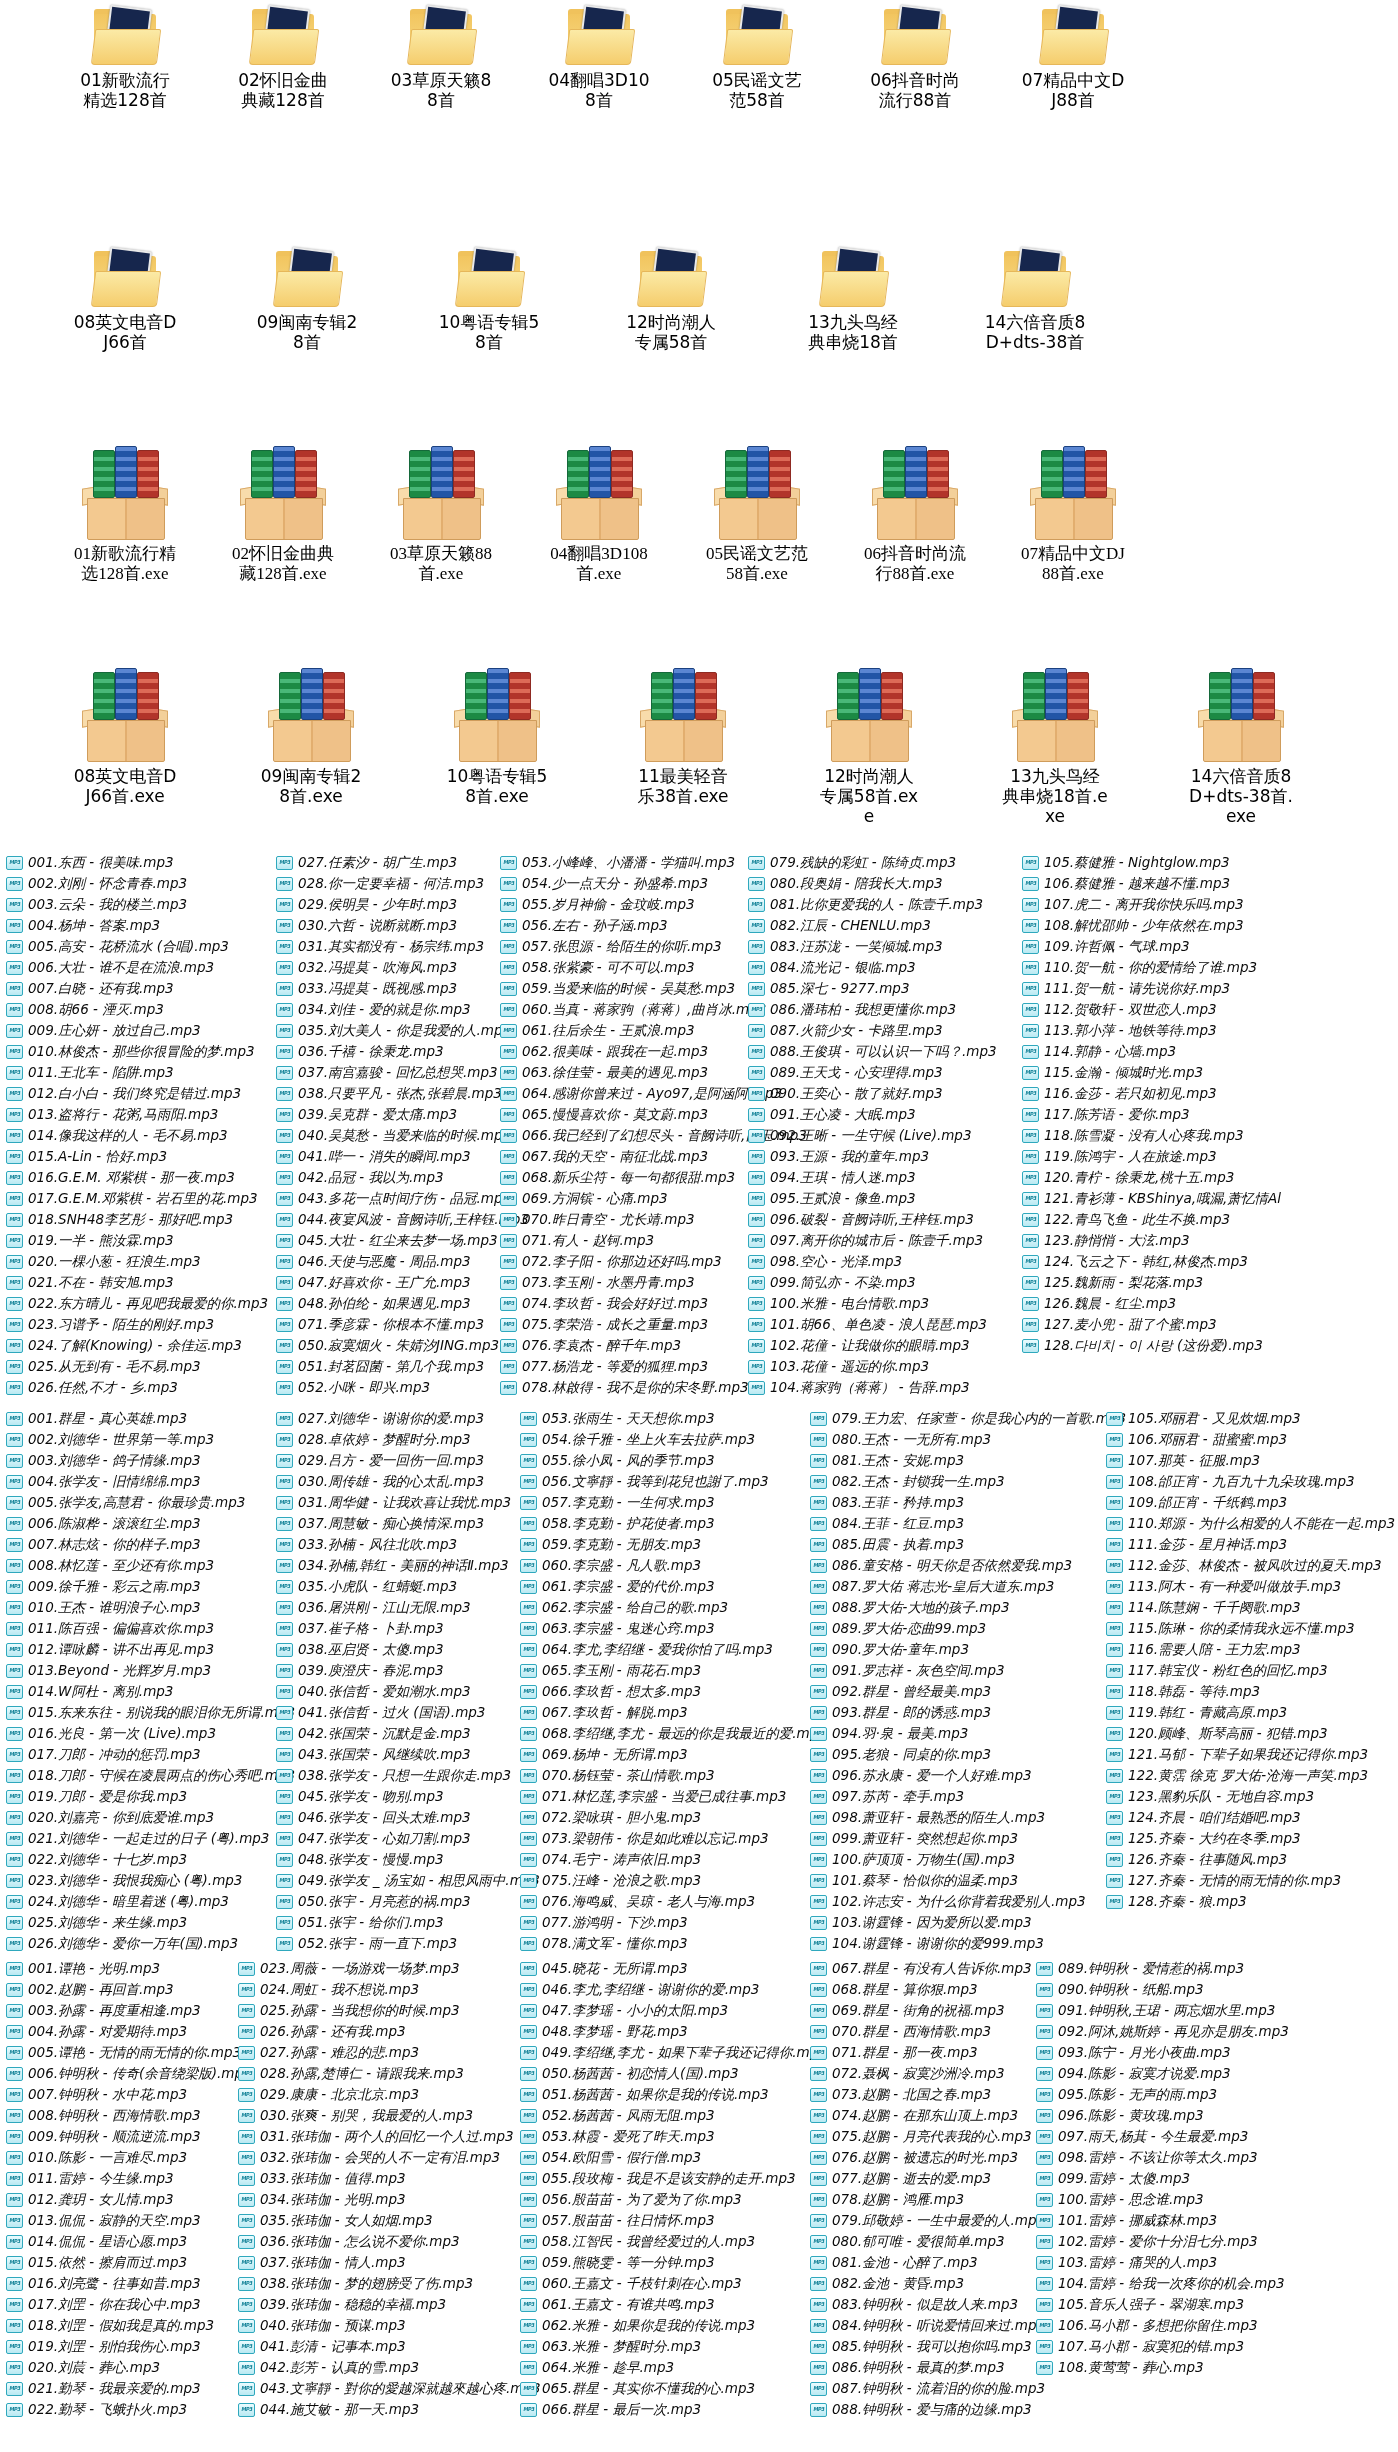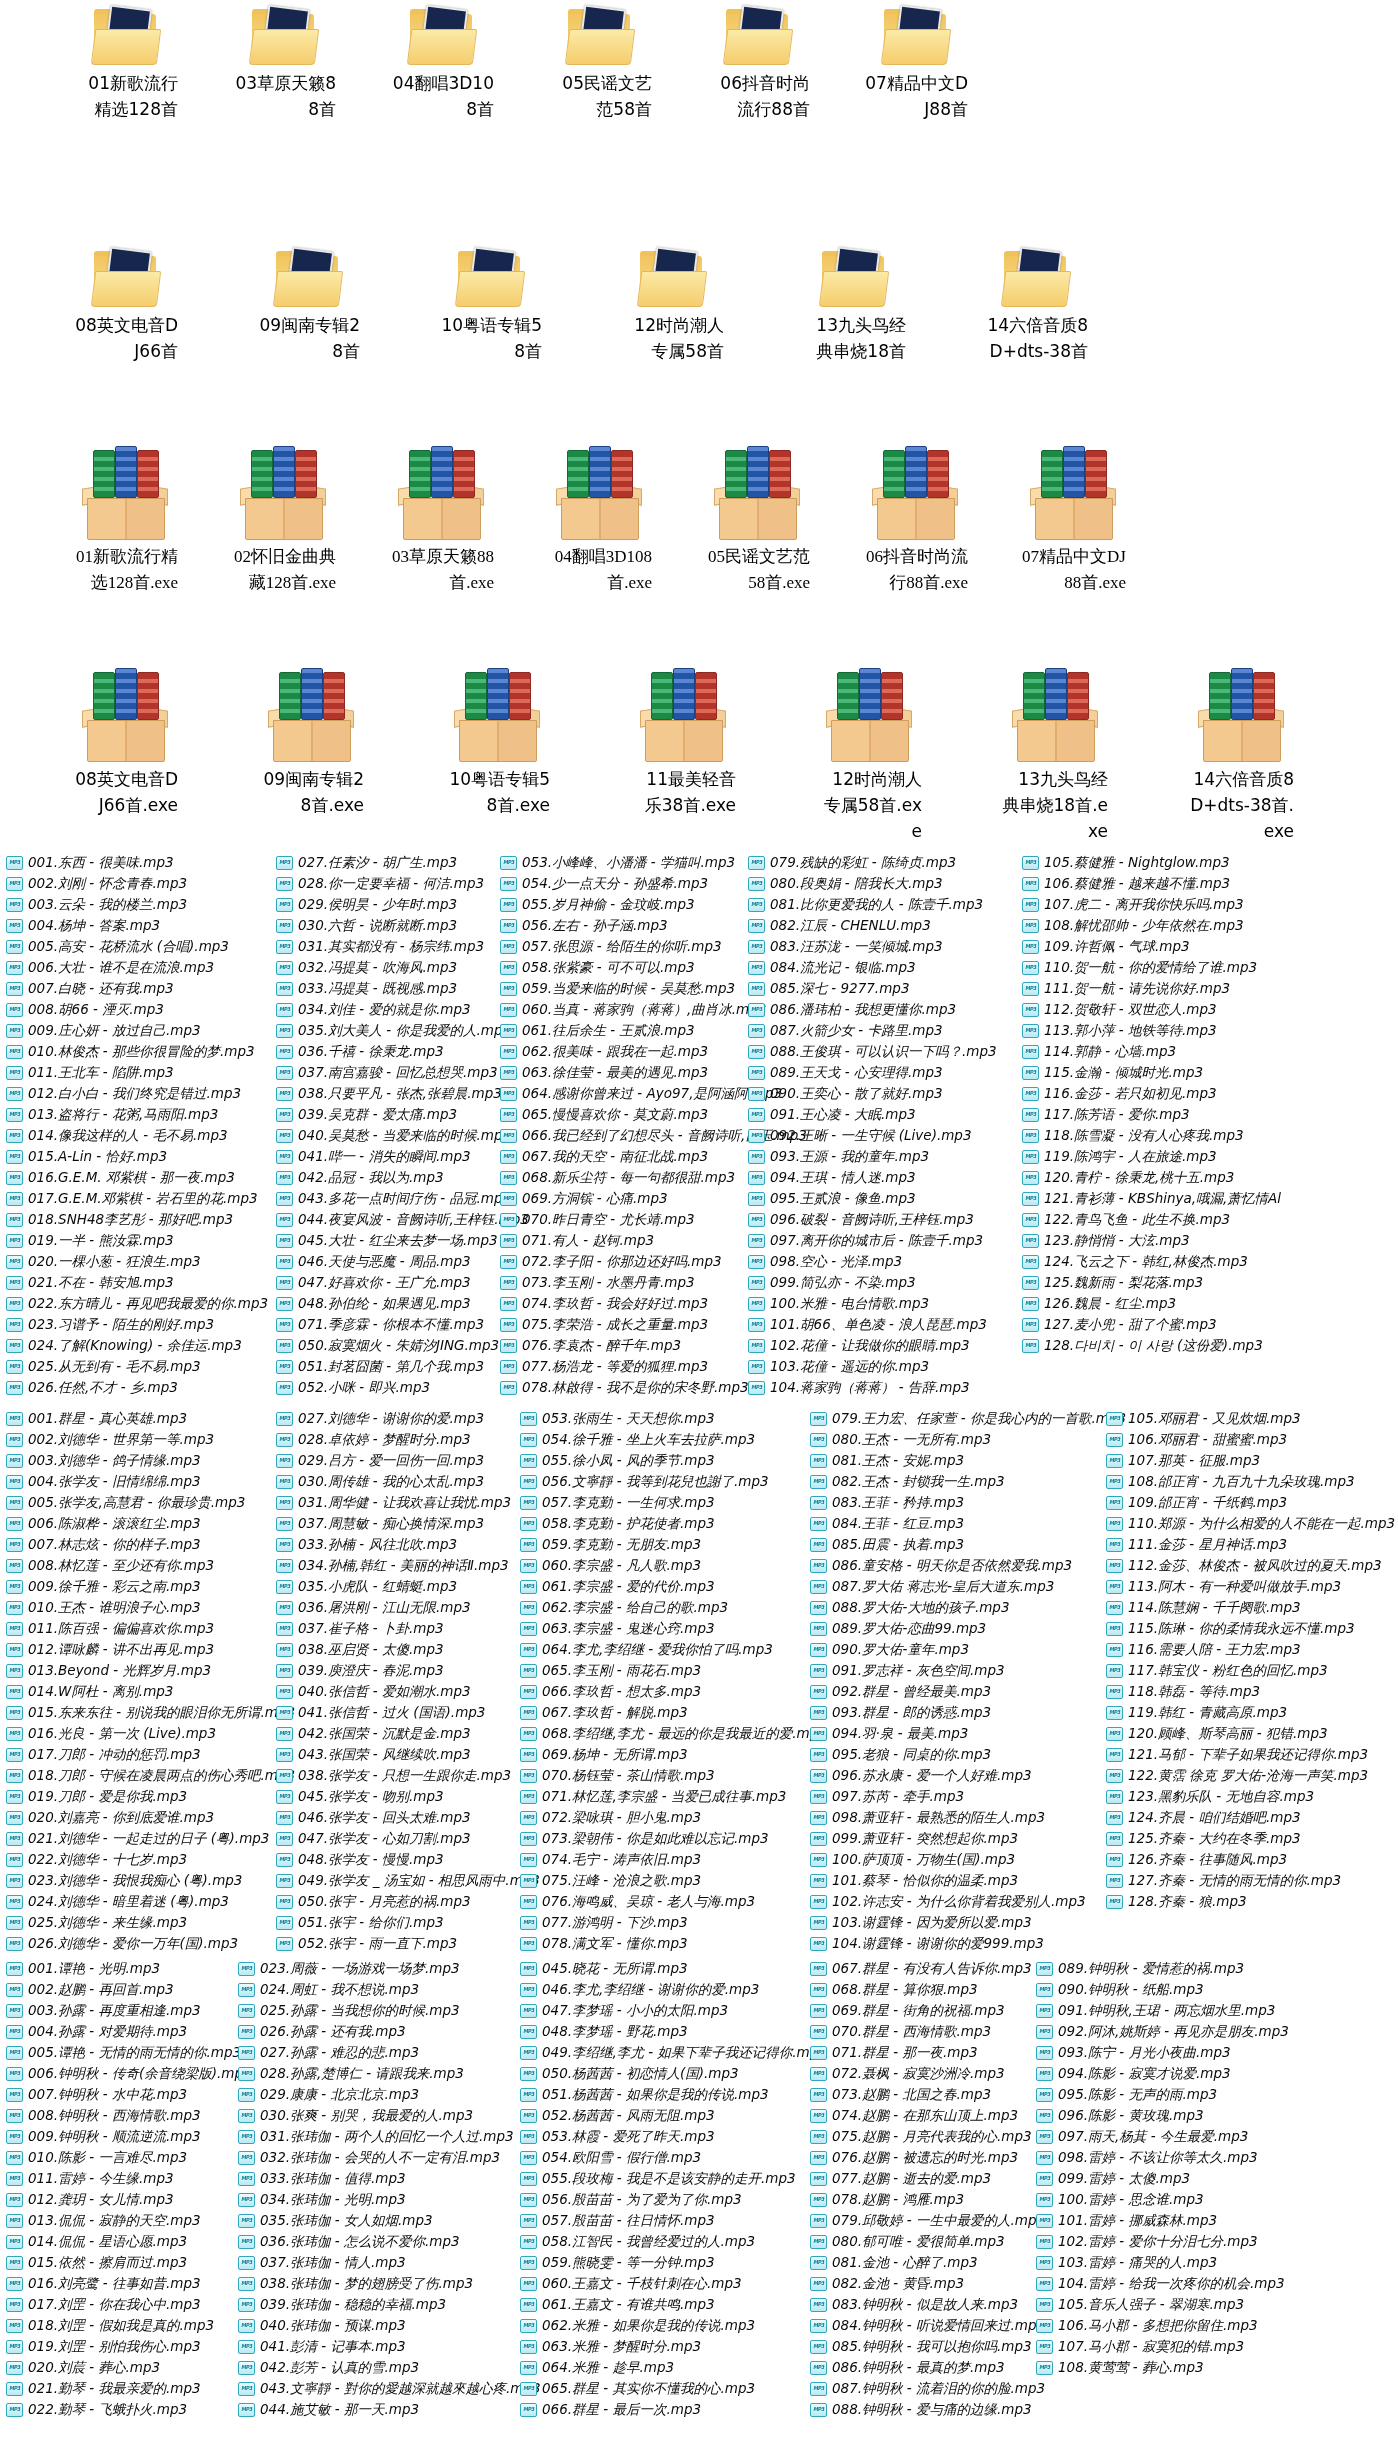--- a/index.html
+++ b/index.html
@@ -7,21 +7,21 @@
     width:1398px;height:2452px;background:#ffffff;position:relative;
     font-family:"DejaVu Sans","Liberation Sans",sans-serif;color:#000;
     overflow:hidden;
   }
   .stage{position:absolute;left:0;top:0;width:1398px;height:2452px;}
 
   
   .icon-row{position:absolute;left:0;width:1398px;display:flex;padding-left:46px;box-sizing:border-box;}
   .icon-row .cell{width:158px;flex:0 0 158px;display:flex;flex-direction:column;align-items:center;}
   .cell .label{
-    margin-top:4px;width:106px;text-align:right;font-size:17px;line-height:26px;
+    margin-top:4px;width:106px;text-align:center;font-size:17px;line-height:20px;
     word-break:break-all;color:#000;
   }
   #folders-row-1{top:6px;}
   #folders-row-2{top:248px;gap:24px;}
   #archives-row-1{top:452px;font-family:Liberation Serif, serif;}
   #archives-row-2{top:674px;gap:28px;}
 
   
   .folder-icon{position:relative;width:72px;height:60px;flex:0 0 auto;}
   .folder-icon .tab{position:absolute;left:5px;top:3px;width:28px;height:12px;background:#f0c25c;border-radius:3px 3px 0 0;}
@@ -83,20 +83,29 @@
         </span>
         <span class="label">01新歌流行精选128首</span>
       </div>
       <div class="cell">
         <span class="folder-icon">
           <span class="tab"></span>
           <span class="back"></span>
           <span class="art"></span>
           <span class="front"></span>
         </span>
+        <span class="label">02怀旧金曲典藏128首</span>
+      </div>
+      <div class="cell">
+        <span class="folder-icon">
+          <span class="tab"></span>
+          <span class="back"></span>
+          <span class="art"></span>
+          <span class="front"></span>
+        </span>
         <span class="label">03草原天籁88首</span>
       </div>
       <div class="cell">
         <span class="folder-icon">
           <span class="tab"></span>
           <span class="back"></span>
           <span class="art"></span>
           <span class="front"></span>
         </span>
         <span class="label">04翻唱3D108首</span>

